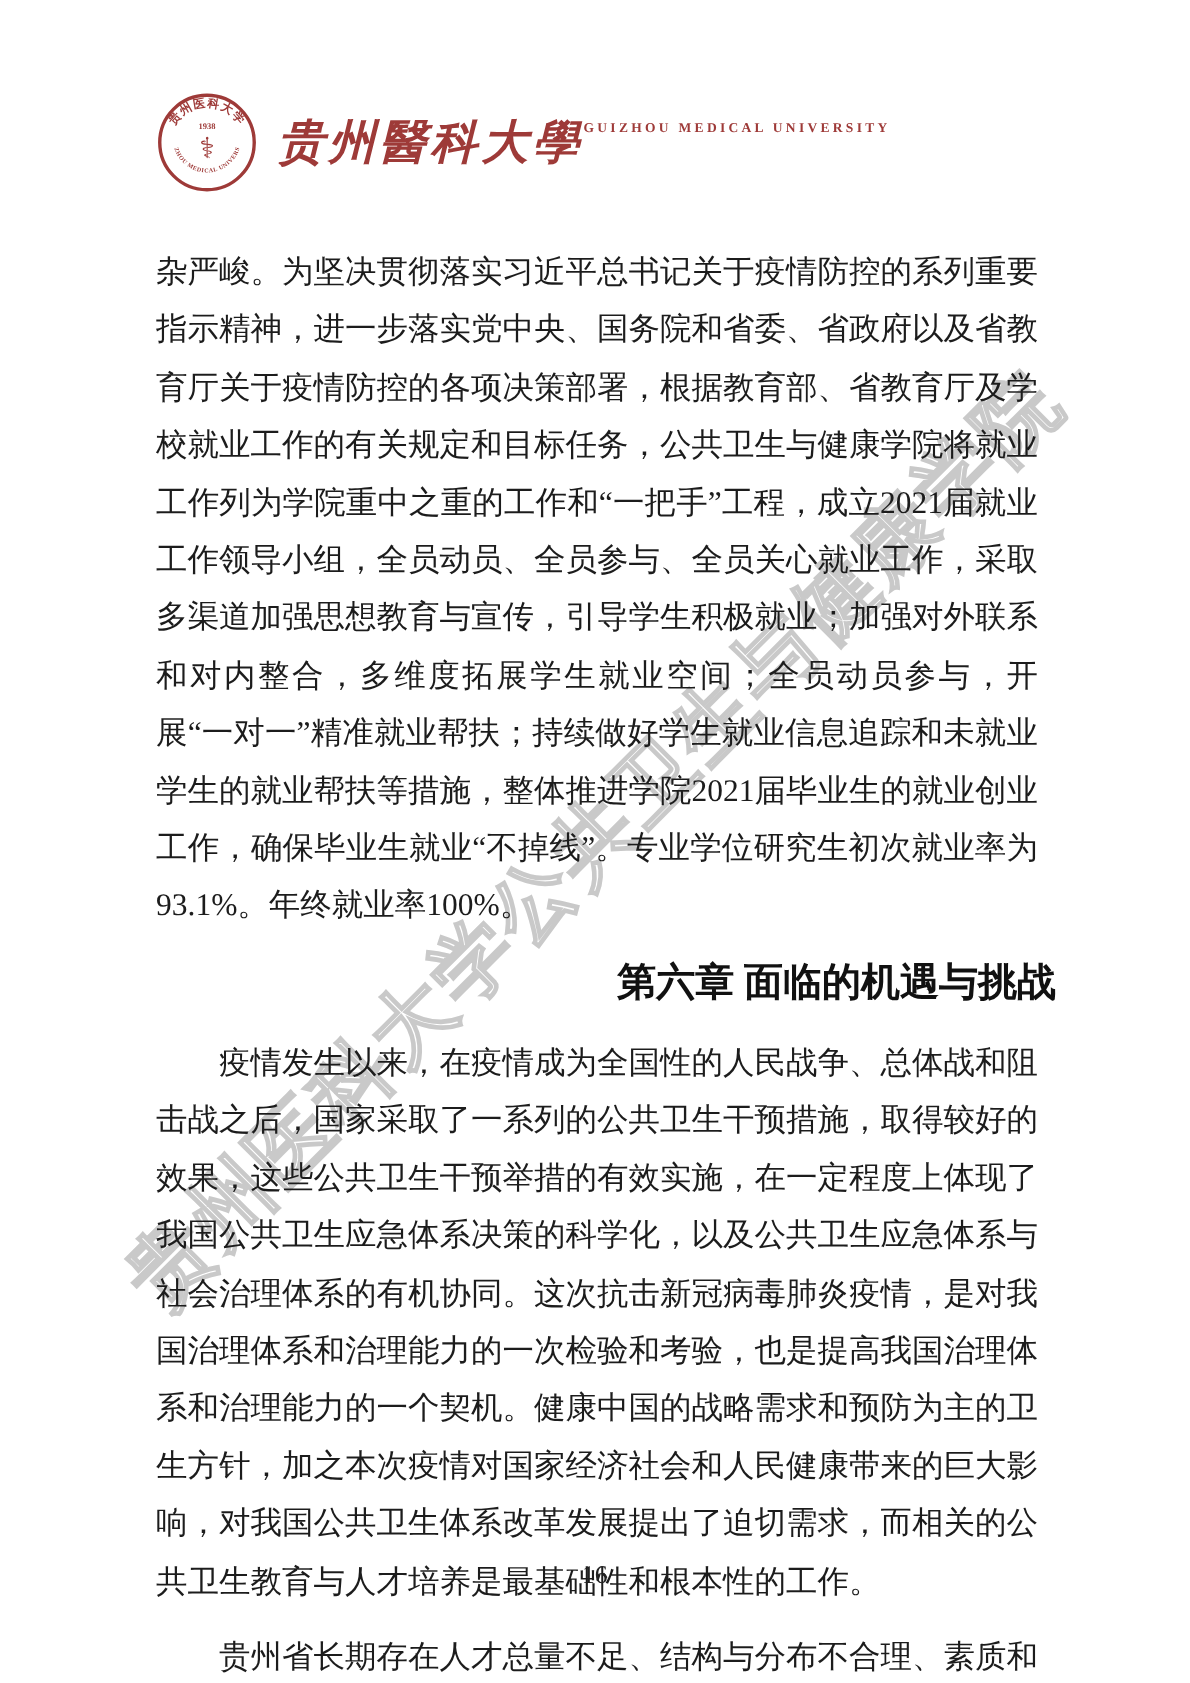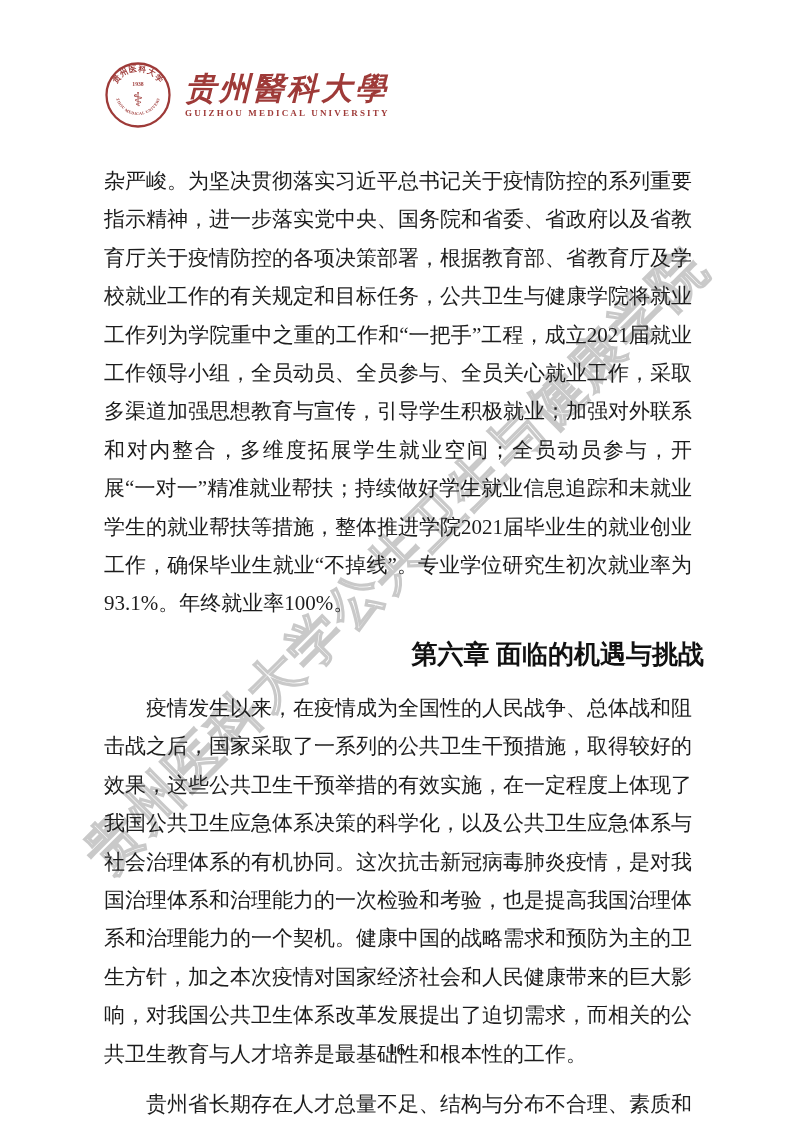--- a/index.html
+++ b/index.html
@@ -35,21 +35,21 @@
   .header {
     position: absolute;
     top: 60px;
     left: 103px;
     display: flex;
     align-items: center;
     gap: 12px;
     z-index: 1;
   }
   .seal { width: 70px; height: 70px; display: block; }
-  .wordmark-block { display: flex; flex-direction: column; justify-content: center; }
+  .wordmark-block { display: flex; flex-direction: row; justify-content: center; }
   .wordmark {
     font-size: 31px;
     line-height: 34px;
     font-weight: bold;
     color: #9e3a38;
     letter-spacing: 3px;
     font-style: italic;
   }
   .wordmark-sub {
     margin-top: 2px;

